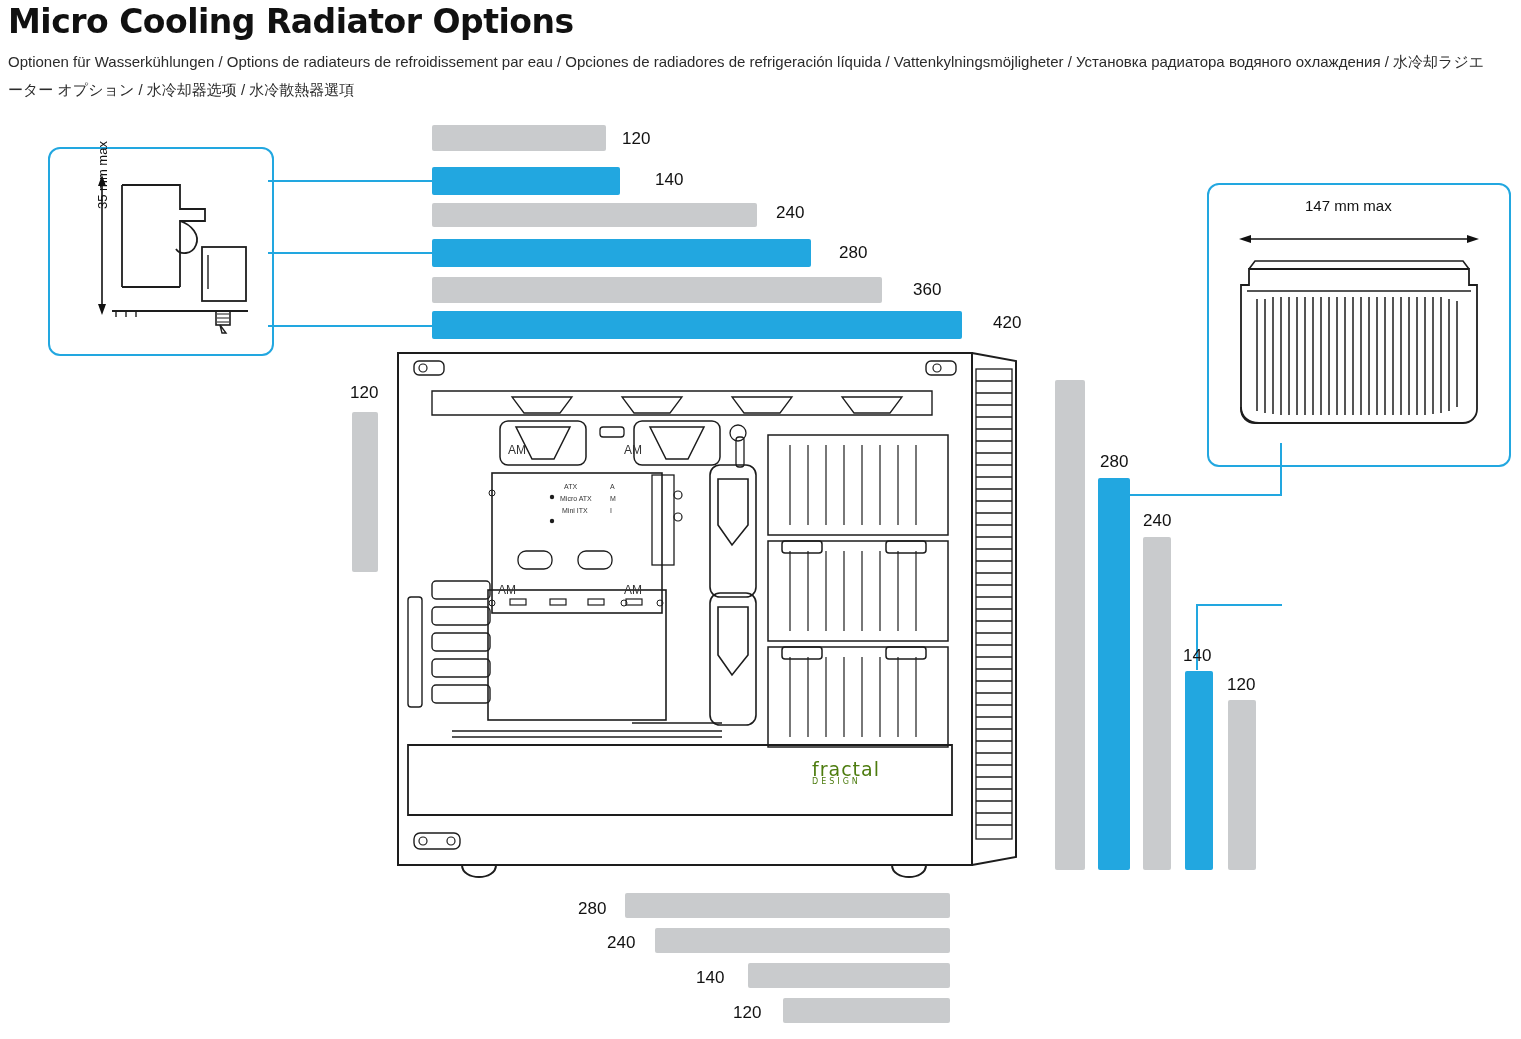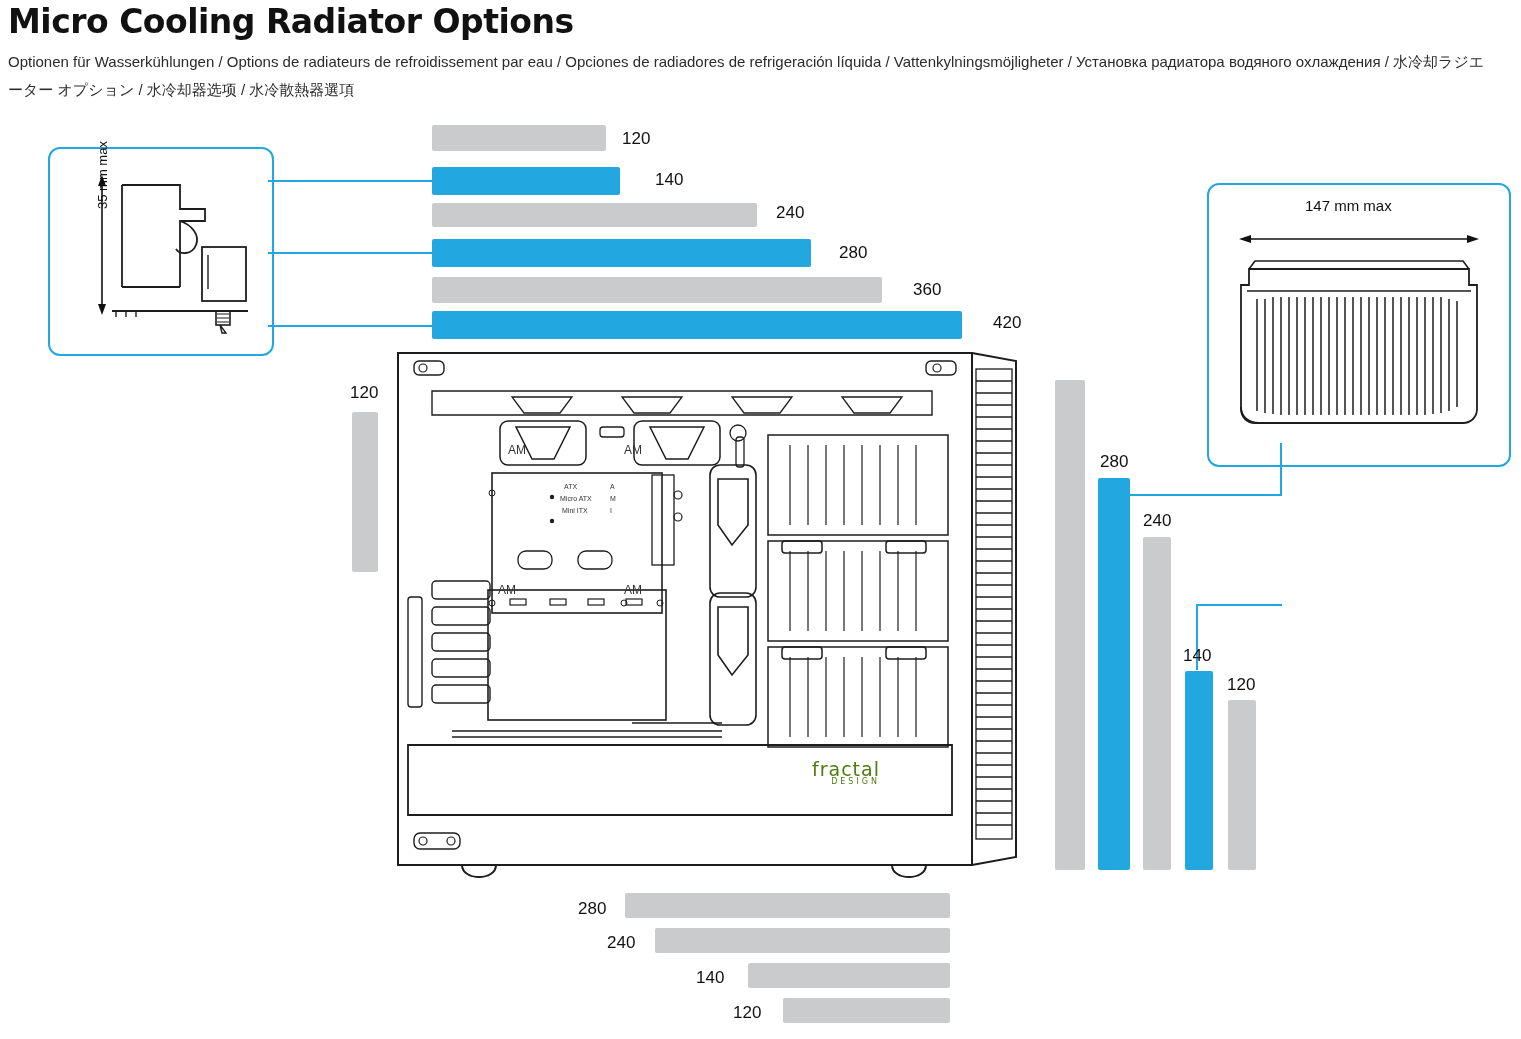--- a/index.html
+++ b/index.html
@@ -93,21 +93,21 @@
     position: absolute;
     font-size: 19px;
     color: #4d7c0f;
     font-family: "DejaVu Sans", sans-serif;
     letter-spacing: 1px;
   }
   .brand small {
     display: block;
     font-size: 8px;
     letter-spacing: 3px;
-    text-align: right;
+    text-align: left;
     margin-top: -3px;
   }
 </style>
 </head>
 <body>
 
 <div id="page">
 
   <div class="title">Micro Cooling Radiator Options</div>
   <div class="subtitle">Optionen für Wasserkühlungen / Options de radiateurs de refroidissement par eau / Opciones de radiadores de refrigeración líquida / Vattenkylningsmöjligheter / Установка радиатора водяного охлаждения / 水冷却ラジエーター オプション / 水冷却器选项 / 水冷散熱器選項</div>

